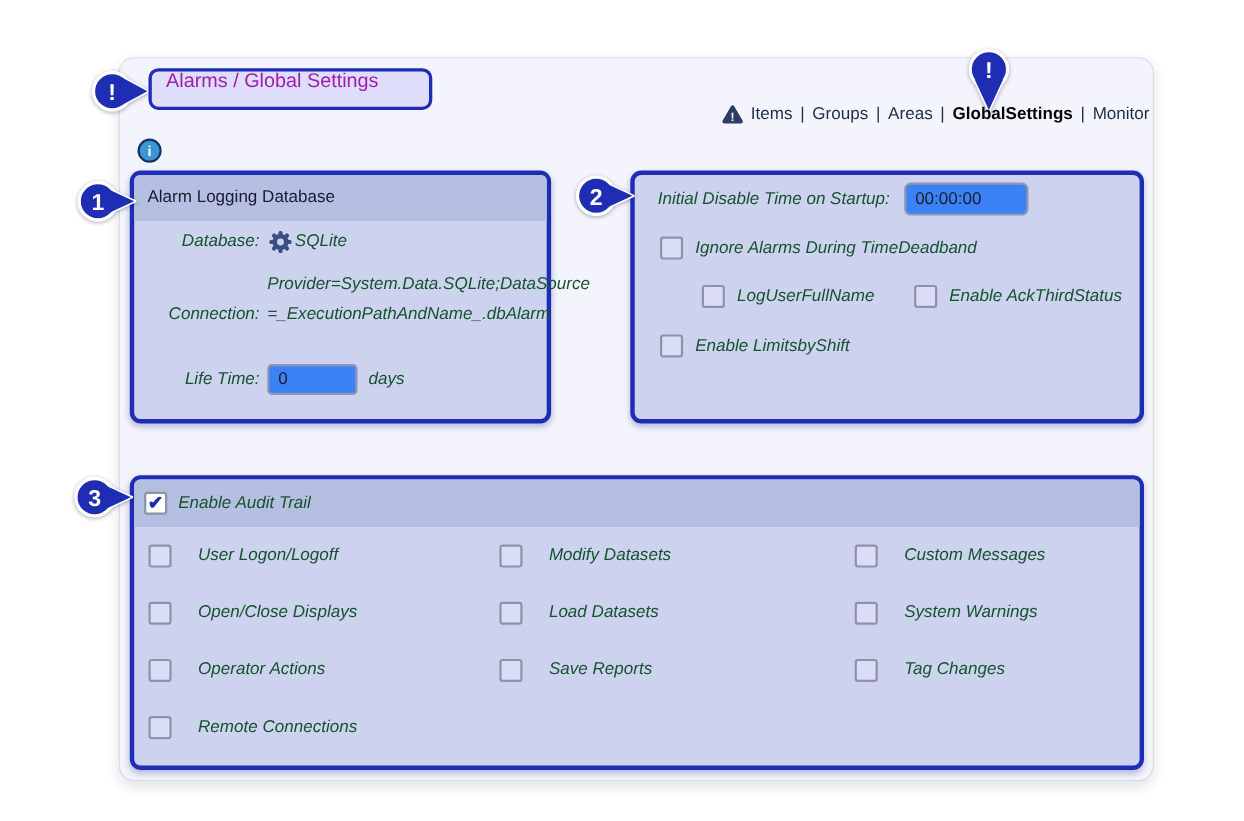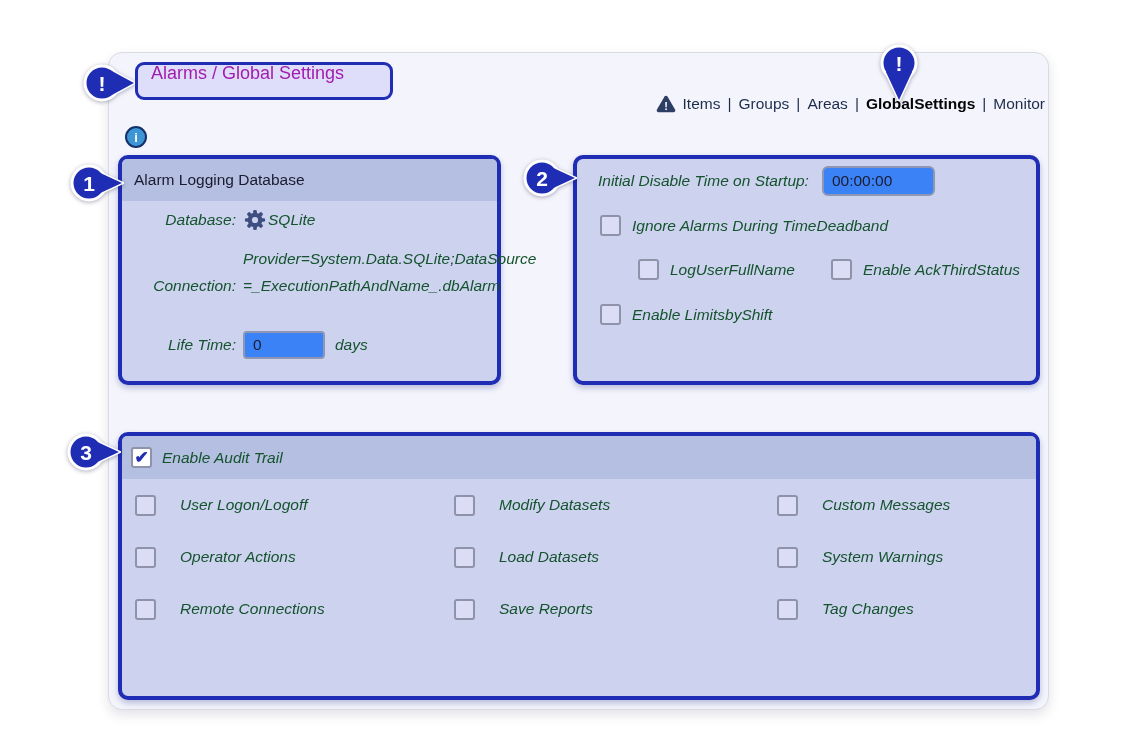--- a/index.html
+++ b/index.html
@@ -190,20 +190,24 @@
     <span class="lbl">Enable Audit Trail</span>
   </div>
   <div class="panel-body" style="height:213px;">
     <div class="audit-col" style="left:13px;">
       <div class="audit-item">
         <span class="checkbox"></span>
         <span class="lbl">User Logon/Logoff</span>
       </div>
       <div class="audit-item">
         <span class="checkbox"></span>
+        <span class="lbl">Open/Close Displays</span>
+      </div>
+      <div class="audit-item">
+        <span class="checkbox"></span>
         <span class="lbl">Operator Actions</span>
       </div>
       <div class="audit-item">
         <span class="checkbox"></span>
         <span class="lbl">Remote Connections</span>
       </div>
     </div>
     <div class="audit-col" style="left:332px;">
       <div class="audit-item">
         <span class="checkbox"></span>

